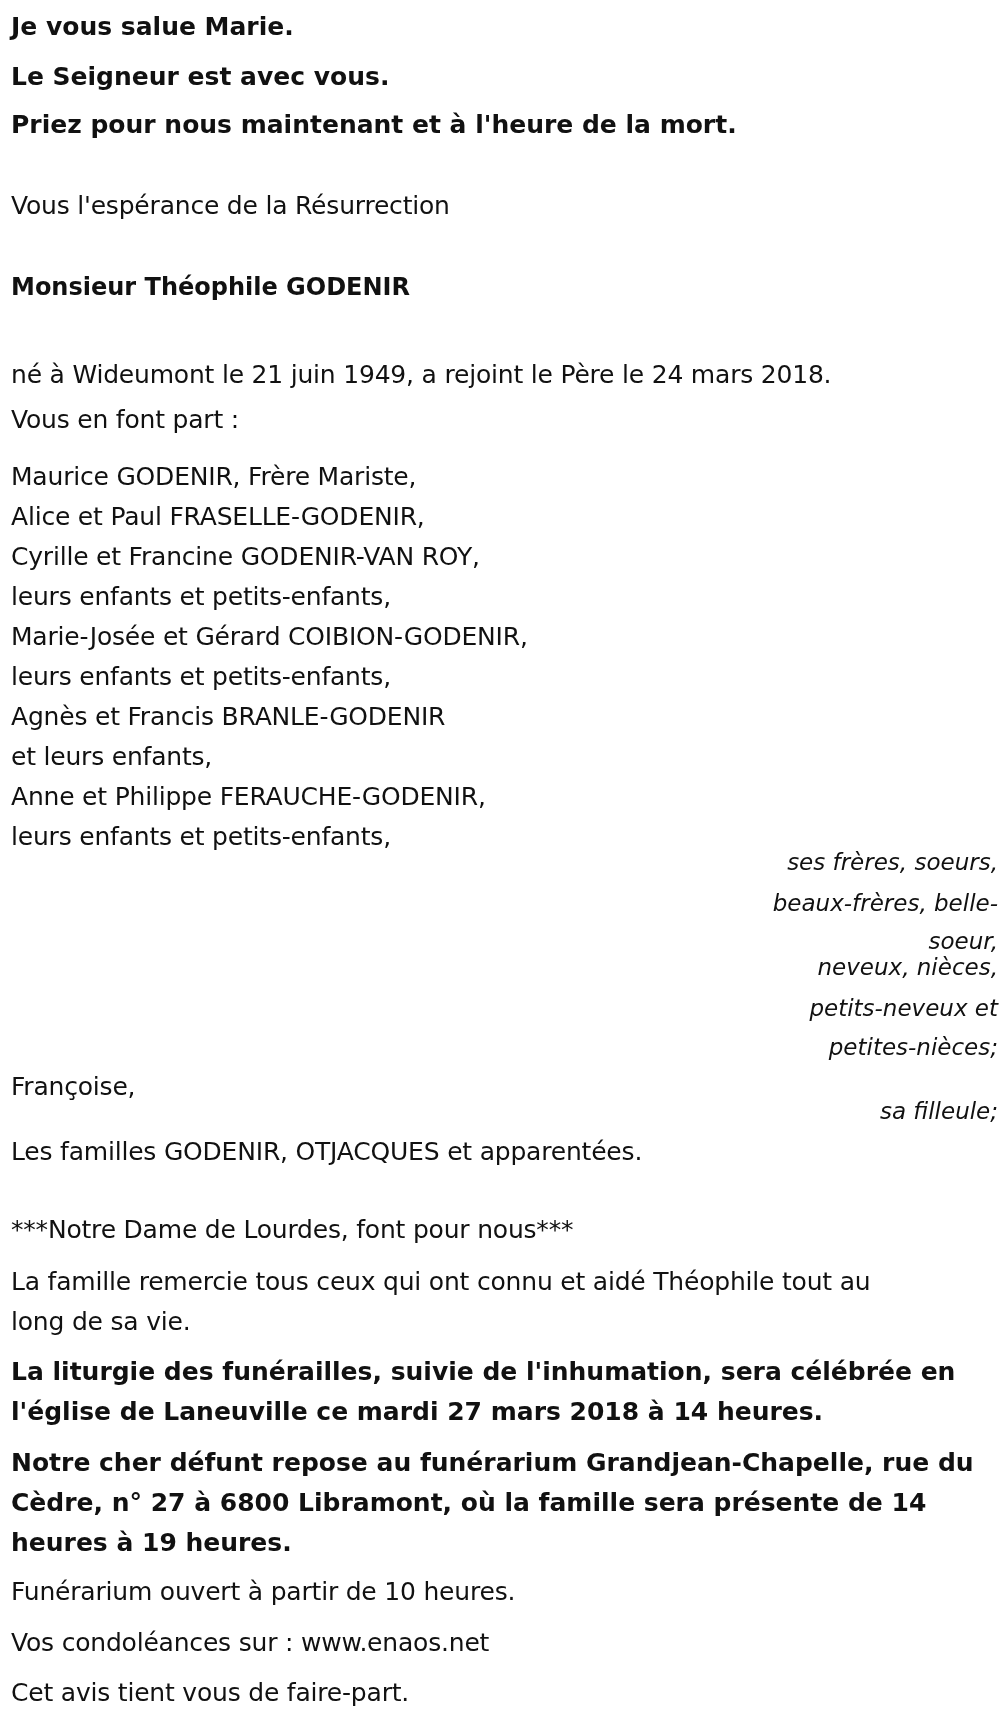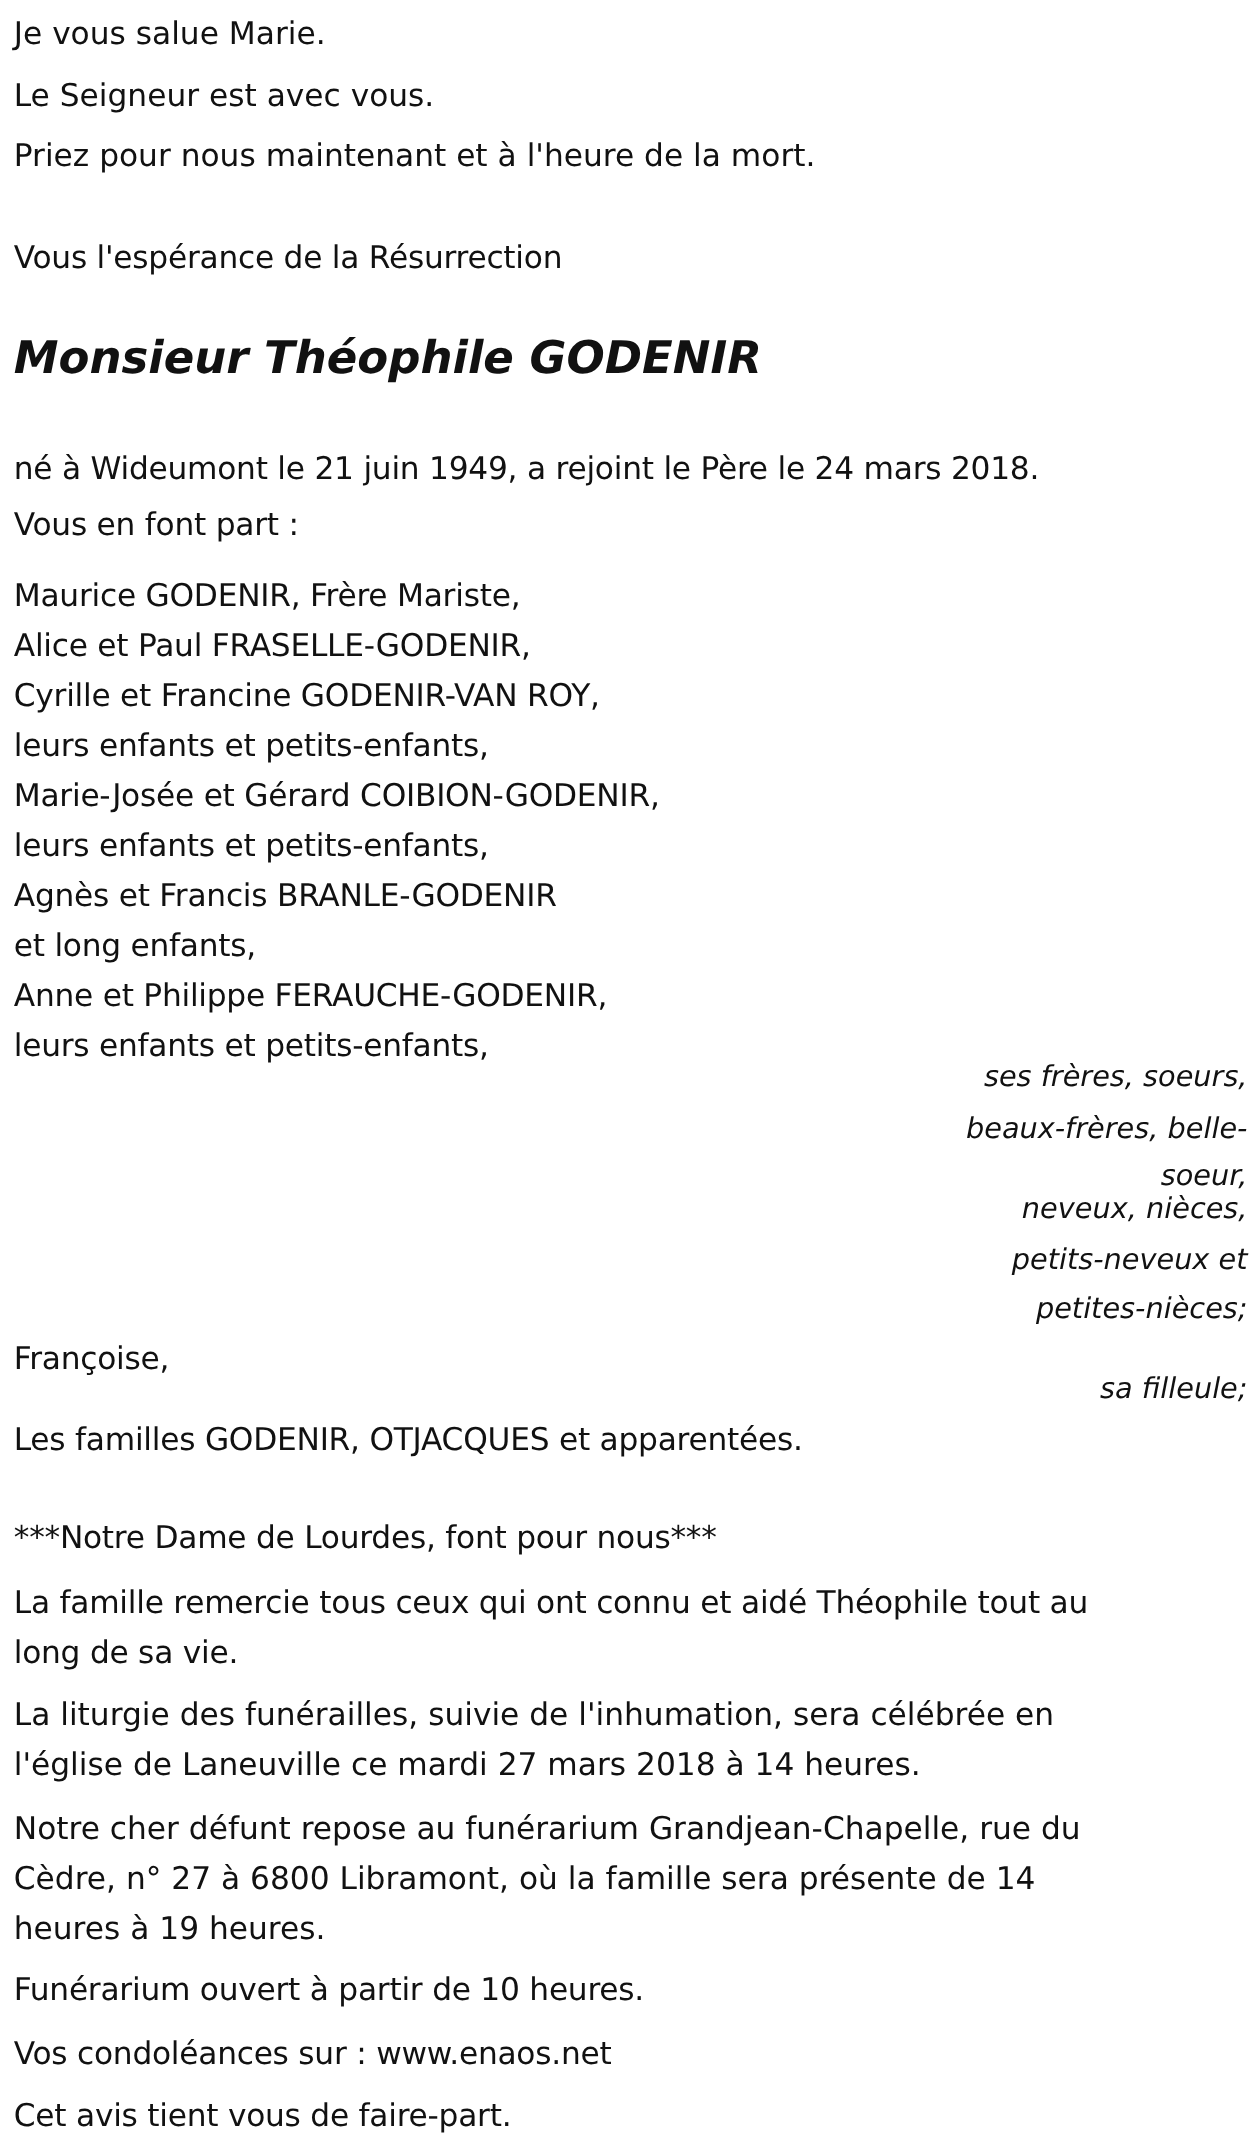--- a/index.html
+++ b/index.html
@@ -2,22 +2,22 @@
 <html><head>
 <meta charset="utf-8">
 <style>
   html, body { margin: 0; padding: 0; background: #ffffff; }
   body {
     width: 1000px; height: 1713px; overflow: hidden; position: relative;
     font-family: "DejaVu Sans", sans-serif; color: #111111;
   }
   .page { position: absolute; left: 11px; top: 0; width: 989px; }
   .line { position: absolute; left: 0; white-space: nowrap; font-size: 25px; line-height: 32px; }
-  .bold { font-weight: normal; }
-  .title { font-size: 36px; line-height: 44px; font-weight: bold; font-style: italic; }
+  .bold { font-weight: bold; }
+  .title { font-size: 24px; line-height: 44px; font-weight: bold; }
   .ital { position: absolute; right: 2px; left: auto; font-style: italic; font-size: 23px; line-height: 30px; white-space: nowrap; text-align: left; }
   .light { font-weight: normal; letter-spacing: -0.2px; }
 </style>
 </head>
 <body>
 
 <div class="page">
 
   <div class="line bold" style="top:11px">Je vous salue Marie.</div>
   <div class="line bold" style="top:61px">Le Seigneur est avec vous.</div>
@@ -31,21 +31,21 @@
   <div class="line light" style="top:404px">Vous en font part :</div>
 
   <div>
     <div class="line light" style="top:461px">Maurice GODENIR, Frère Mariste,</div>
     <div class="line light" style="top:501px">Alice et Paul FRASELLE-GODENIR,</div>
     <div class="line light" style="top:541px">Cyrille et Francine GODENIR-VAN ROY,</div>
     <div class="line light" style="top:581px">leurs enfants et petits-enfants,</div>
     <div class="line light" style="top:621px">Marie-Josée et Gérard COIBION-GODENIR,</div>
     <div class="line light" style="top:661px">leurs enfants et petits-enfants,</div>
     <div class="line light" style="top:701px">Agnès et Francis BRANLE-GODENIR</div>
-    <div class="line light" style="top:741px">et long enfants,</div>
+    <div class="line light" style="top:741px">et leurs enfants,</div>
     <div class="line light" style="top:781px">Anne et Philippe FERAUCHE-GODENIR,</div>
     <div class="line light" style="top:821px">leurs enfants et petits-enfants,</div>
   </div>
 
   <div>
     <div class="ital" style="top:847px">ses frères, soeurs,</div>
     <div class="ital" style="top:888px">beaux-frères, belle-</div>
     <div class="ital" style="top:926px">soeur,</div>
     <div class="ital" style="top:952px">neveux, nièces,</div>
     <div class="ital" style="top:993px">petits-neveux et</div>

